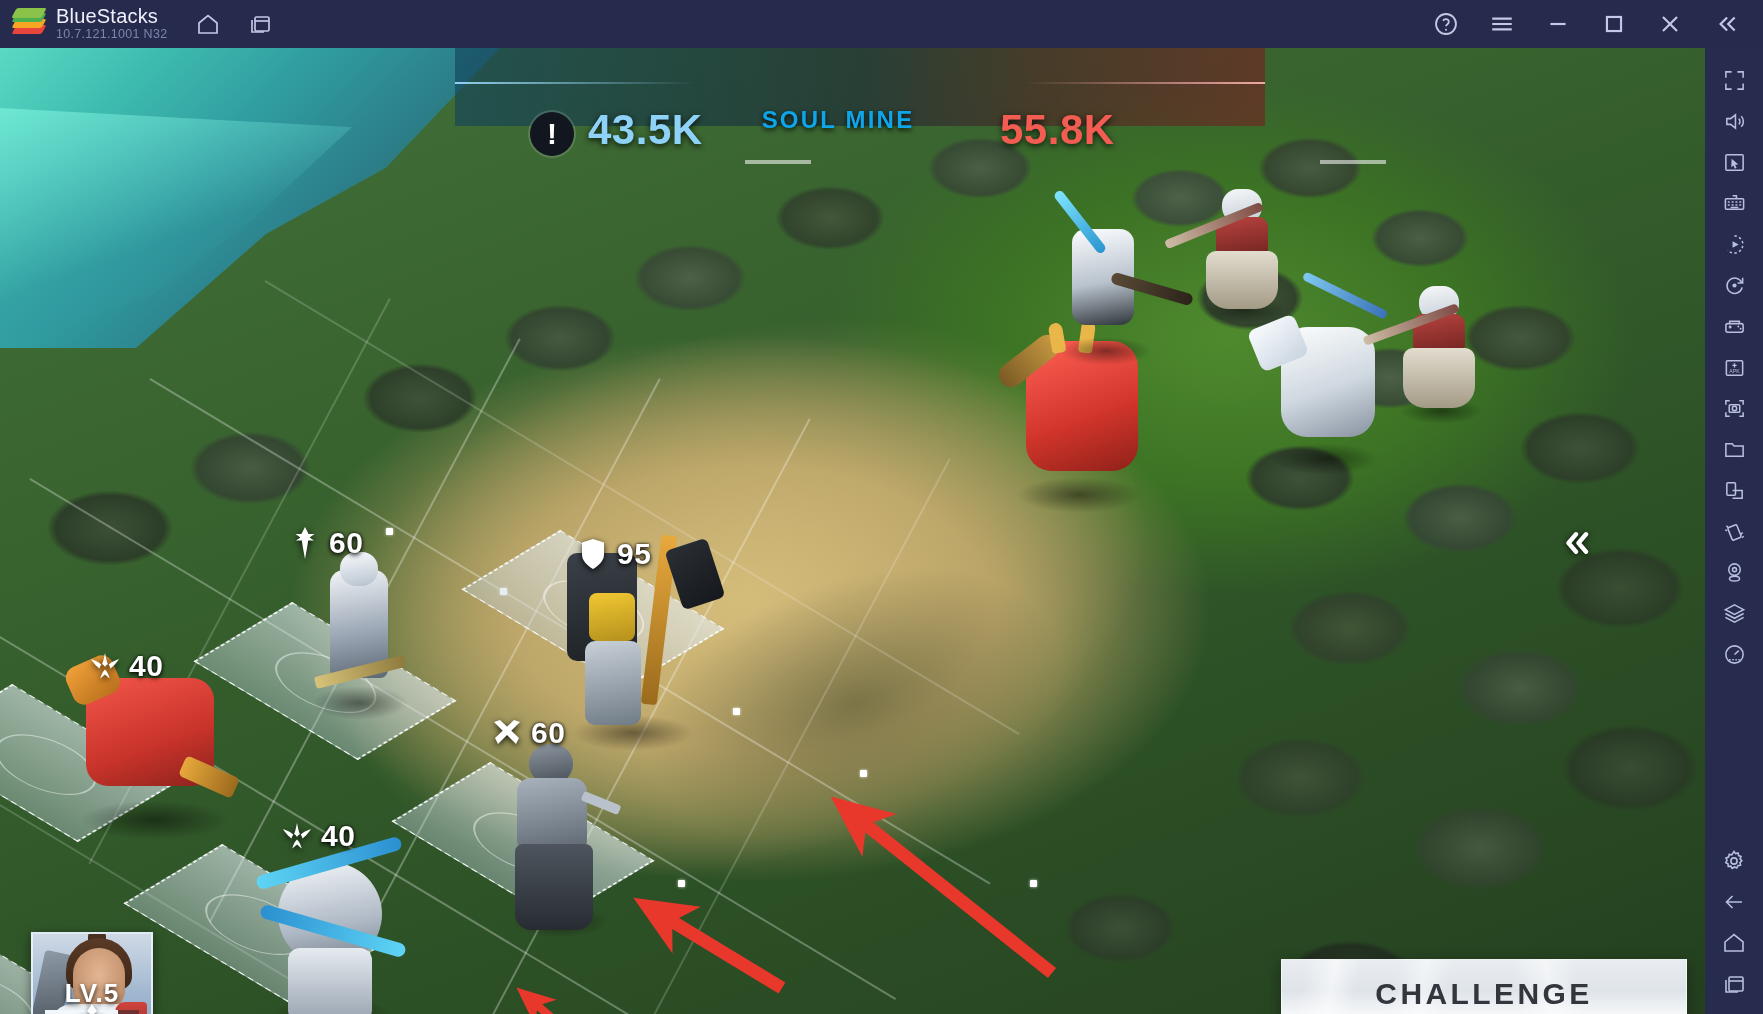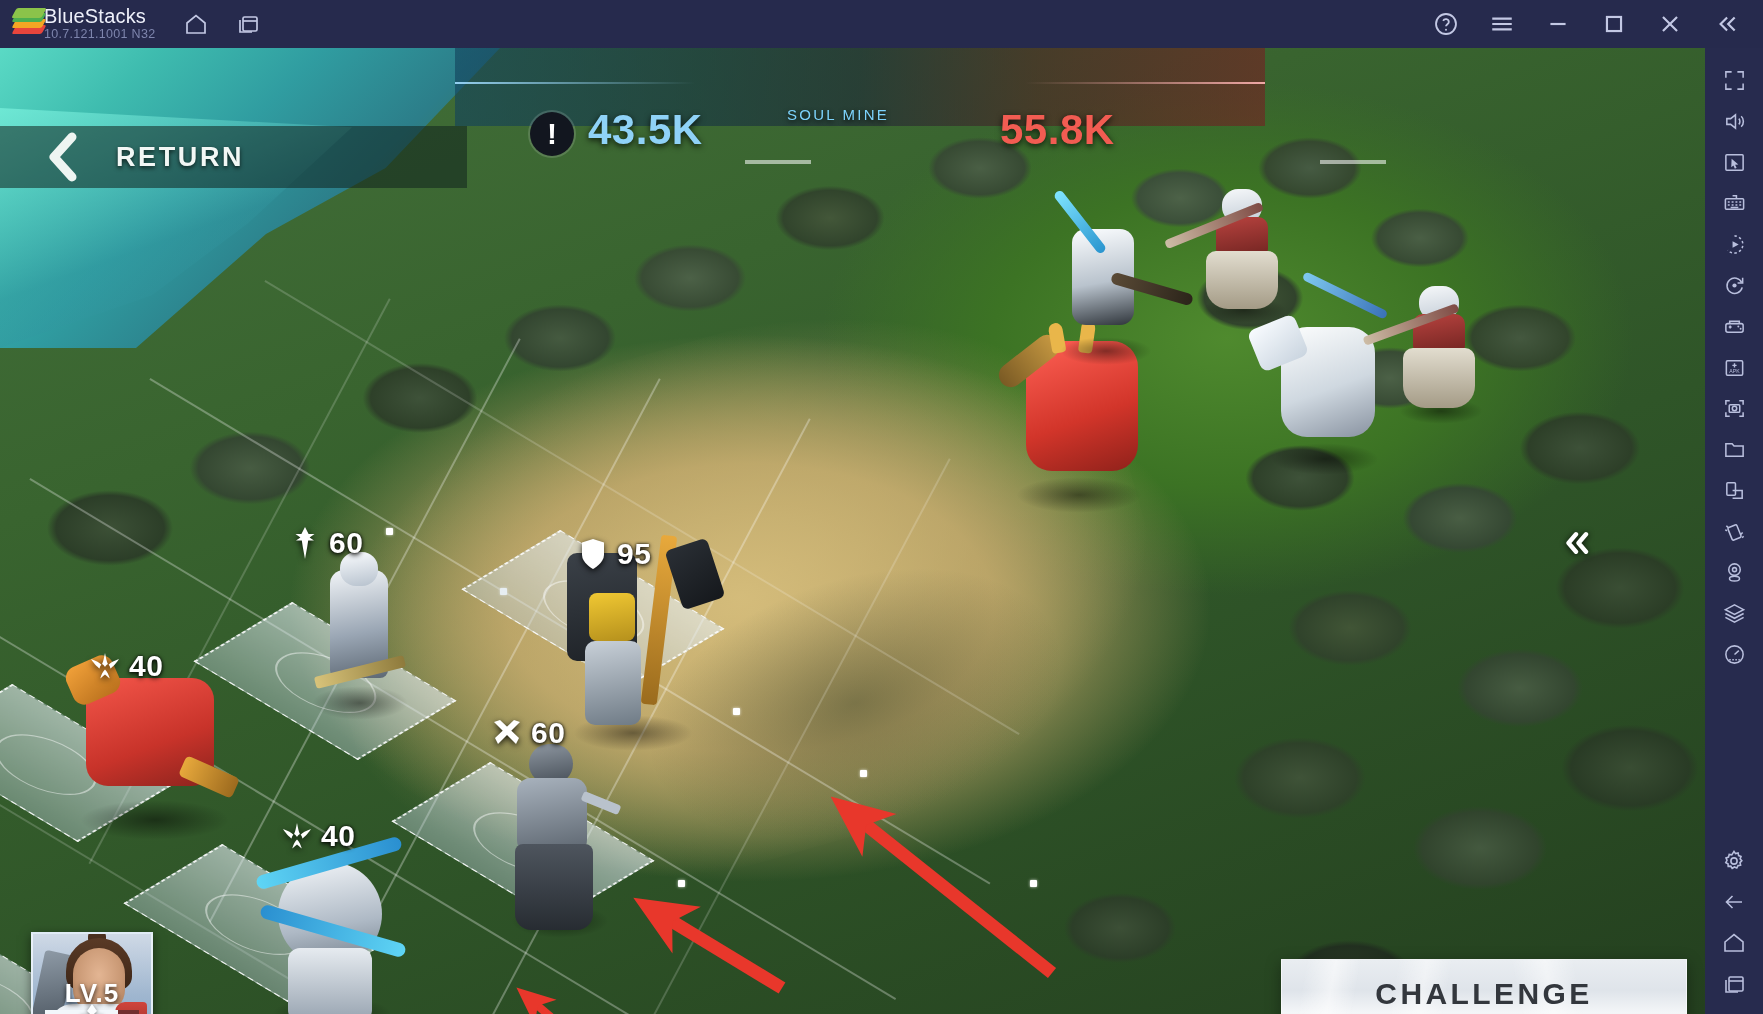--- a/index.html
+++ b/index.html
@@ -19,21 +19,21 @@
     display: flex; align-items: center;
     z-index: 40;
   }
   #titlebar .logo-wrap { margin-left: 14px; display: flex; align-items: center; }
   .bs-logo { width: 30px; height: 28px; position: relative; }
   .bs-logo i { position: absolute; left: 0; width: 30px; height: 9px; border-radius: 2px; transform: skewX(-28deg); display: block; }
   .bs-logo i.l1 { top: 15px; background: #e8453c; }
   .bs-logo i.l2 { top: 9px;  background: #f5a623; }
   .bs-logo i.l3 { top: 3px;  background: #4caf50; }
   .bs-logo i.l4 { top: -2px; background: #8bc34a; height: 10px; }
-  .title-text { line-height: 1.08; }
+  .title-text { margin-left: 12px; line-height: 1.08; }
   .title-text .name { color: #eef0fa; font-size: 20px; font-weight: 400; letter-spacing: .2px; }
   .title-text .ver  { color: #7e85ad; font-size: 12.5px; letter-spacing: .3px; }
   .tb-icons { display: flex; align-items: center; margin-left: 26px; gap: 22px; }
   .tb-btn { width: 30px; height: 30px; display: flex; align-items: center; justify-content: center; cursor: pointer; }
   .tb-btn svg { stroke: #c3c8e4; fill: none; stroke-width: 1.7; }
   #titlebar .spacer { flex: 1; }
   .tb-right { display: flex; align-items: center; gap: 26px; margin-right: 22px; }
 
   
   #sidebar {
@@ -169,21 +169,21 @@
     display: flex; align-items: center; justify-content: center;
     color: #fff; font-size: 30px; font-weight: 700; line-height: 1;
     box-shadow: 0 0 0 2px rgba(255,255,255,.15);
   }
   .hud-ally {
     position: absolute; left: 588px; top: 58px;
     color: #8fd2f7; font-size: 42px; font-weight: 700; letter-spacing: .5px;
     text-shadow: 0 2px 6px rgba(0,0,0,.8);
   }
   .hud-mid { position: absolute; left: 713px; top: 58px; width: 250px; text-align: center; }
-  .hud-mid .lbl { color: #7dd3fc; font-size: 15px; font-weight: 400; letter-spacing: 2.2px; text-shadow: 0 2px 5px rgba(0,0,0,.85); }
+  .hud-mid .lbl { color: #0ea5e9; font-size: 24px; font-weight: 700; letter-spacing: 2.2px; text-shadow: 0 2px 5px rgba(0,0,0,.85); }
   .hud-mid .lvl { color: #ffffff; font-size: 31px; font-weight: 700; margin-top: 2px; text-shadow: 0 2px 5px rgba(0,0,0,.85); }
   .hud-enemy {
     position: absolute; left: 1000px; top: 58px;
     color: #f25c52; font-size: 42px; font-weight: 700; letter-spacing: .5px;
     text-shadow: 0 2px 6px rgba(0,0,0,.8);
   }
   .hud-bar { position: absolute; height: 4px; background: rgba(255,255,255,.55); }
 
   
   #returnbtn {
@@ -513,28 +513,20 @@
       <div class="hud-warn">!</div>
       <div class="hud-ally">43.5K</div>
       <div class="hud-mid">
         <div class="lbl">SOUL MINE</div>
       </div>
       <div class="hud-enemy">55.8K</div>
       <div class="hud-bar" style="left:745px; top:112px; width:66px;"></div>
       <div class="hud-bar" style="left:1320px; top:112px; width:66px;"></div>
     </div>
 
-    <div id="returnbtn">
-      <span class="chev">
-        <svg width="40" height="52" viewBox="0 0 40 52">
-            <path d="M30 6 L12 26 L30 46"></path>
-          </svg>
-      </span>
-      <span class="lbl">RETURN</span>
-    </div>
 
     <div id="heroes-collapse">
       <svg width="30" height="30" viewBox="0 0 24 24">
           <path d="M12 5 L6 12 L12 19 M20 5 L14 12 L20 19"></path>
         </svg>
     </div>
 
     <div id="challenge">
       <span class="lbl">CHALLENGE</span>
     </div>

